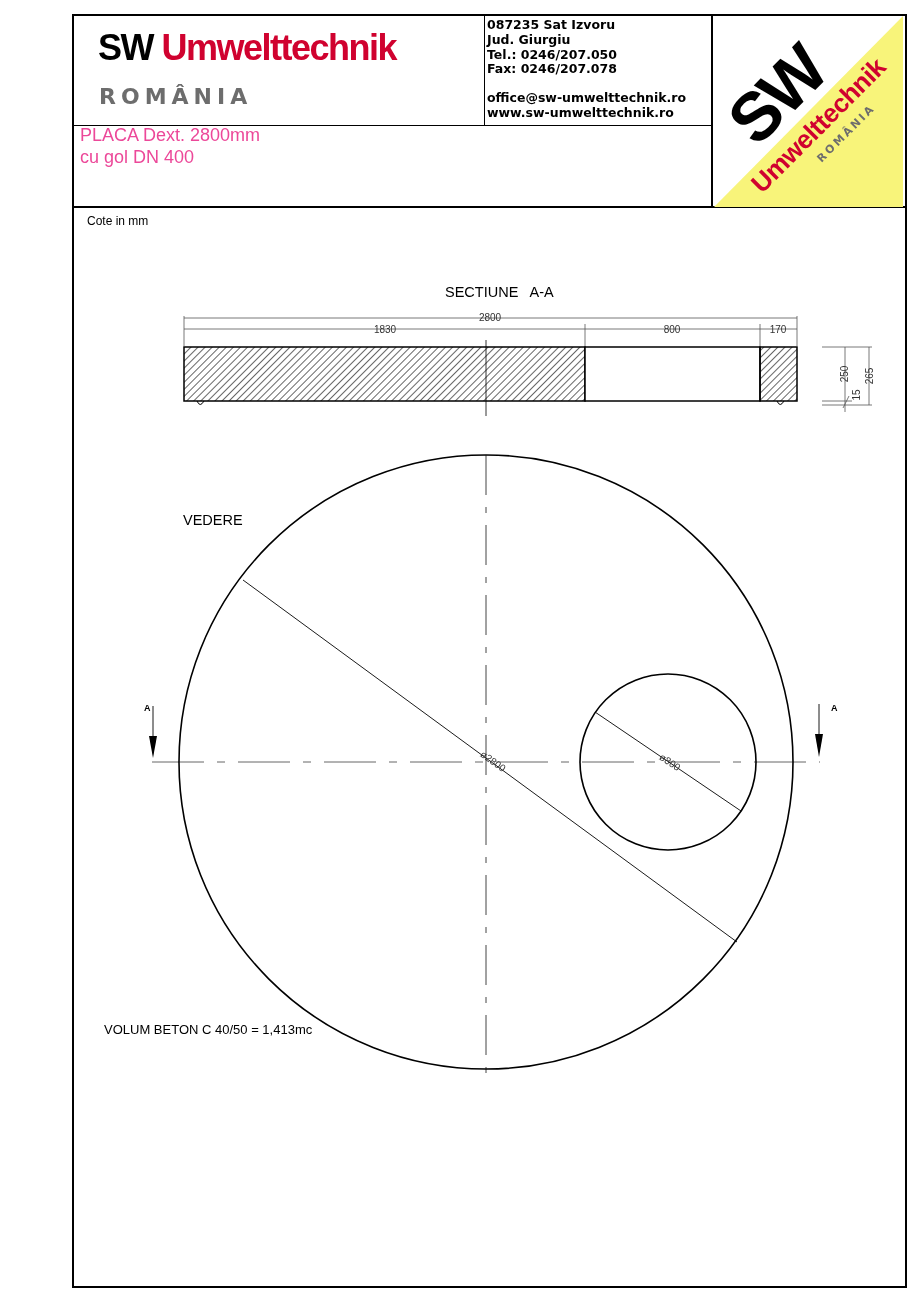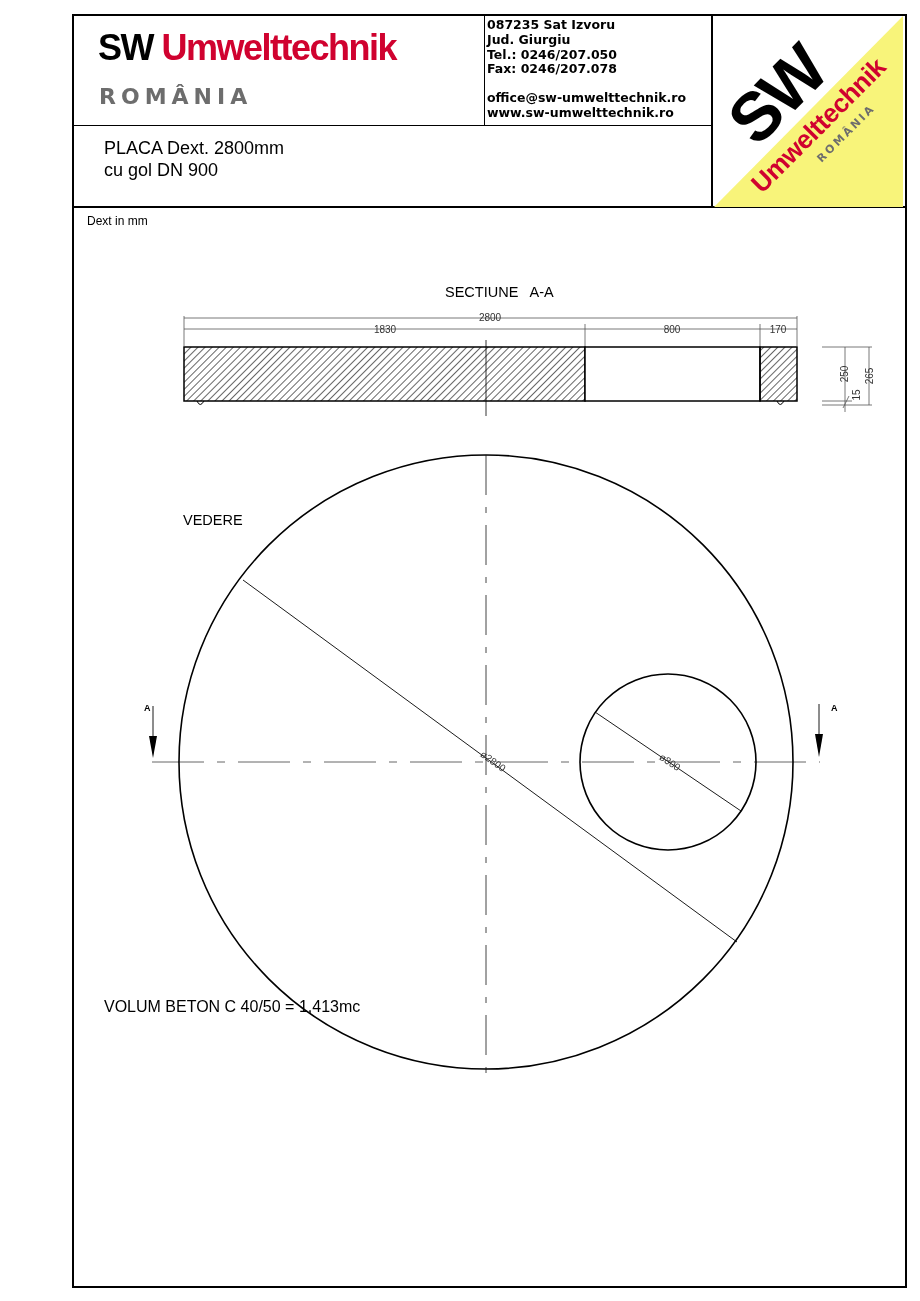--- a/index.html
+++ b/index.html
@@ -7,25 +7,25 @@
   .frame { position: absolute; left: 72px; top: 14px; width: 831px; height: 1270px; border: 2px solid #000; box-sizing: content-box; }
   .hline { position: absolute; background: #000; }
   .vline { position: absolute; background: #000; }
   .logo-main { position: absolute; left: 98px; top: 30px; font-family: "Liberation Sans", sans-serif; font-weight: bold; font-size: 36px; letter-spacing: -1.5px; line-height: 1; white-space: nowrap; }
   .logo-sw { color: #000; }
   .logo-umw { color: #d0022f; }
   .logo-sub { position: absolute; left: 99px; top: 86px; font-family: "DejaVu Sans", sans-serif; font-weight: bold; font-size: 22px; letter-spacing: 5px; color: #6d6d6d; line-height: 1; }
   .contact { position: absolute; left: 487px; top: 18px; width: 224px; text-align: left; font-family: "DejaVu Sans", sans-serif; font-weight: bold; font-size: 12.5px; line-height: 14.8px; color: #000; }
   .contact .gap { height: 14px; }
   .corner-logo { position: absolute; left: 714px; top: 16px; width: 189px; height: 191px; overflow: hidden; }
-  .title { position: absolute; left: 80px; top: 137px; font-size: 18px; line-height: 22px; color: #000000; margin-left: 24px; }
+  .title { position: absolute; left: 80px; top: 124px; font-size: 18px; line-height: 22px; color: #ec4899; }
   .units { position: absolute; left: 87px; top: 214px; font-size: 12px; color: #000; }
   .drawing { position: absolute; left: 0; top: 0; width: 920px; height: 1301px; }
   .label { position: absolute; font-size: 14.5px; color: #000; white-space: nowrap; text-align: center; }
-  .volume { position: absolute; left: 104px; top: 998px; font-size: 16px; color: #000; white-space: nowrap; }
+  .volume { position: absolute; left: 104px; top: 1022px; font-size: 13px; color: #000; white-space: nowrap; }
 </style>
 </head>
 <body>
 
 <div class="frame"></div>
 <div class="vline" style="left:484px; top:14px; width:1px; height:112px;"></div>
 <div class="vline" style="left:711px; top:14px; width:2px; height:194px;"></div>
 <div class="hline" style="left:72px; top:125px; width:641px; height:1px;"></div>
 <div class="hline" style="left:72px; top:206px; width:833px; height:2px;"></div>
 
@@ -51,24 +51,24 @@
     <g transform="translate(95,100) rotate(-45)">
       <text x="-8" y="-14" text-anchor="middle" font-family="Liberation Sans, sans-serif" font-weight="bold" font-size="68" fill="#000" letter-spacing="-3">SW</text>
       <text x="0" y="22" text-anchor="middle" font-family="Liberation Sans, sans-serif" font-weight="bold" font-size="26" fill="#d0022f" letter-spacing="-0.5">Umwelttechnik</text>
       <text x="14" y="42" text-anchor="middle" font-family="DejaVu Sans, sans-serif" font-weight="bold" font-size="11" fill="#6d6d6d" letter-spacing="2.5">ROMÂNIA</text>
     </g>
   </svg>
 </div>
 
 <div class="title">
   <div>PLACA Dext. 2800mm</div>
-  <div>cu gol DN 900</div>
+  <div>cu gol DN 400</div>
 </div>
 
-<div class="units">Dext in mm</div>
+<div class="units">Cote in mm</div>
 
 <svg class="drawing" width="920" height="1301" viewBox="0 0 920 1301">
   <defs>
     <pattern id="hatch" patternUnits="userSpaceOnUse" width="5" height="5" patternTransform="rotate(45)">
       <line x1="0" y1="0" x2="0" y2="5" stroke="#000" stroke-width="1.2"></line>
     </pattern>
   </defs>
 
   <g>
 

